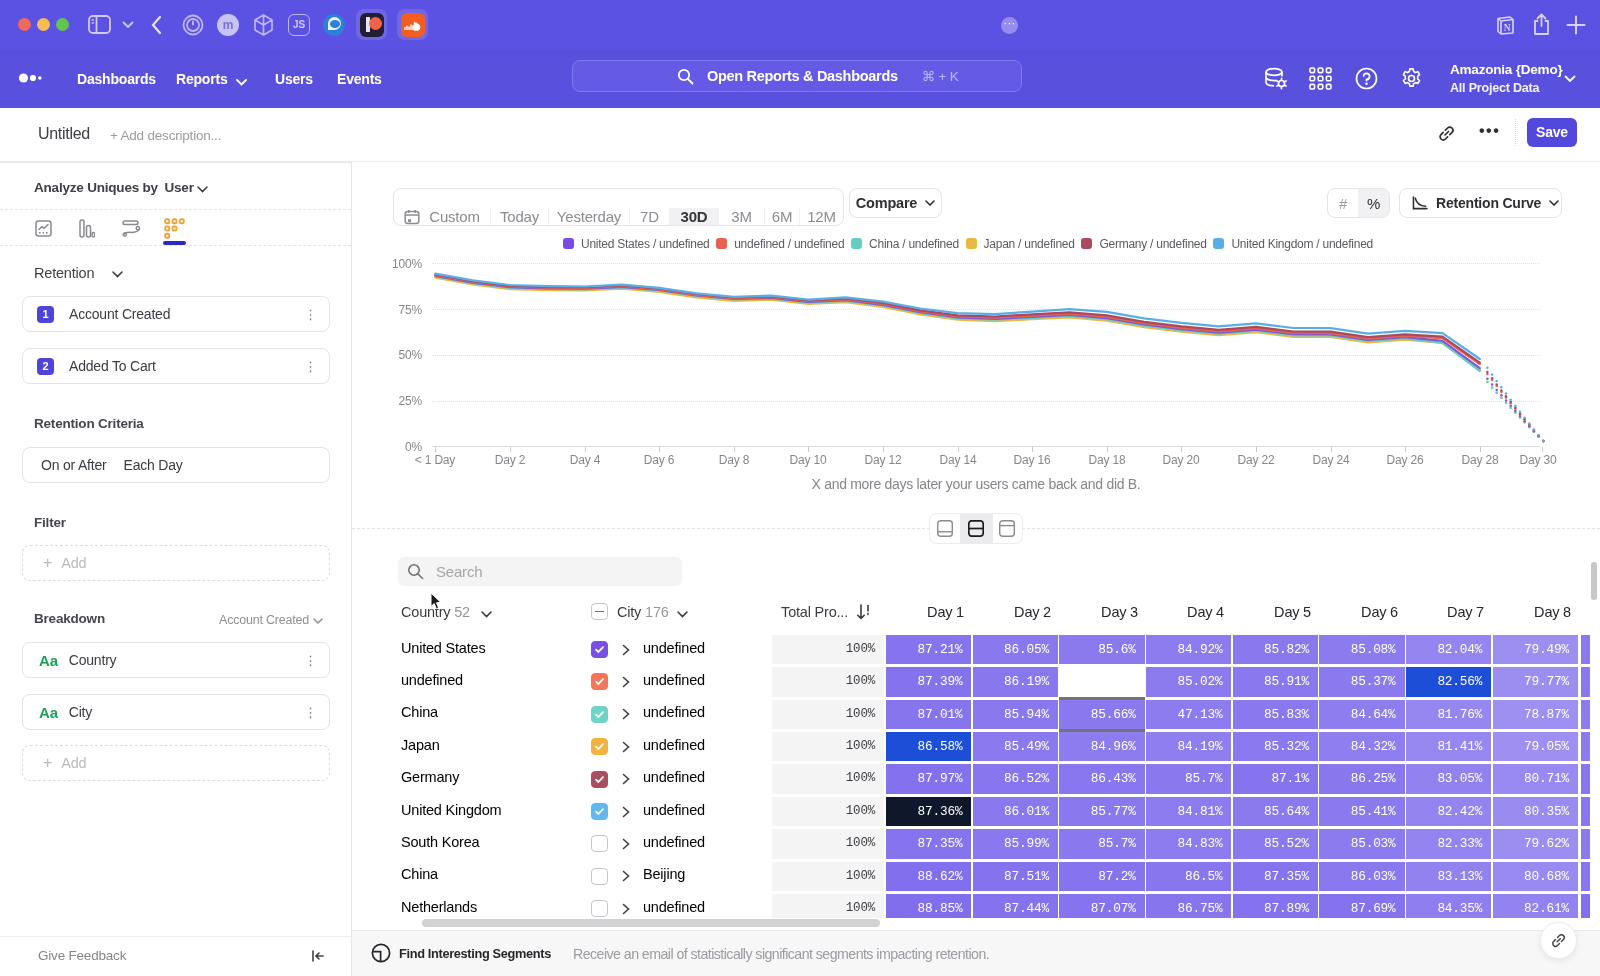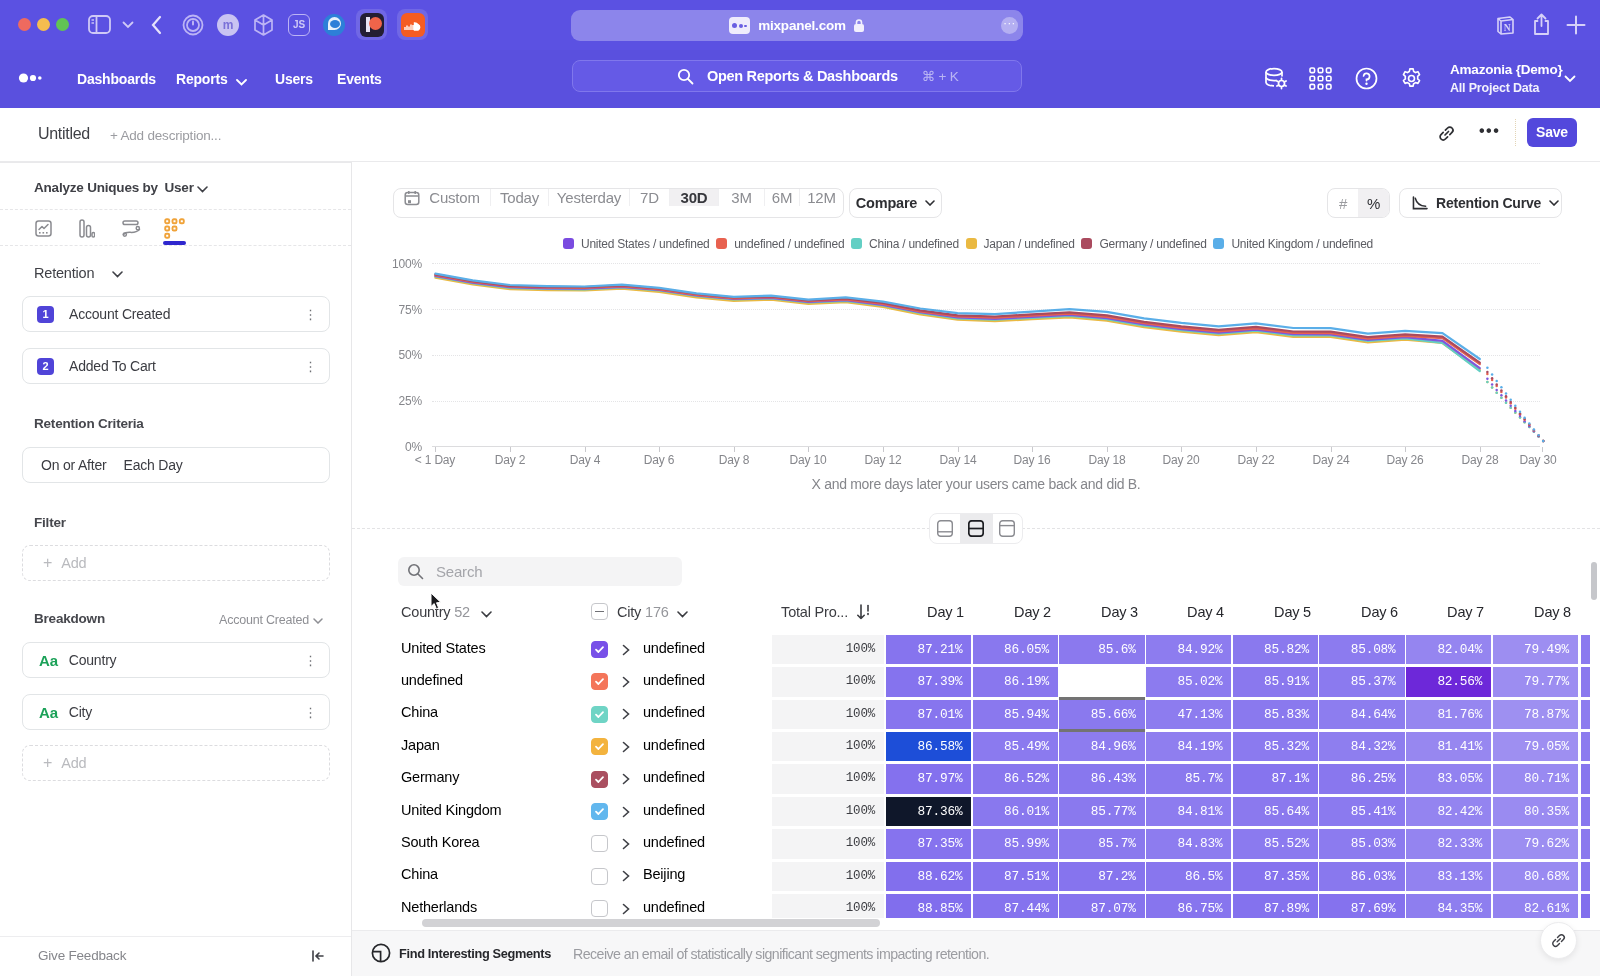--- a/index.html
+++ b/index.html
@@ -31,22 +31,22 @@
 .badge{width:17px;height:17px;border-radius:4px;background:#5044d8;color:#fff;
   font-size:11px;font-weight:700;text-align:center;line-height:17px;margin-left:14px}
 .ctext{font-size:14px;color:#3b3c42;margin-left:15px;letter-spacing:-0.2px}
 .dots3{margin-left:auto;margin-right:21px;color:#6f7075;font-size:13px;letter-spacing:0;line-height:5px;width:4px}
 .addbox{position:absolute;left:22px;width:308px;height:36px;border:1px dashed #dcdcdf;
   border-radius:8px;color:#b9babe;font-size:14.5px;display:flex;align-items:center}
 .aa{font-size:15px;font-weight:700;color:#1ba158;margin-left:16px}
 
 .tbtn{position:absolute;top:188px;height:30px;border:1px solid #e5e5e7;border-radius:8px;
   background:#fff;display:flex;align-items:center;font-size:14.5px;color:#3b3c41}
-#dategroup{position:absolute;left:393px;top:188px;height:30px;border:1px solid #e5e5e7;
-  border-radius:8px;background:#fff;display:flex;align-items:flex-start;overflow:hidden}
+#dategroup{position:absolute;left:393px;top:188px;height:38px;border:1px solid #e5e5e7;
+  border-radius:8px;background:#fff;display:flex;align-items:flex-end;overflow:hidden}
 .ditem{display:flex;align-items:center;justify-content:center;font-size:15px;color:#8b8c91;
   border-right:1px solid #efeff1}
 .ditem:last-child{border-right:none}
 .dsel{background:#f1f0f2;color:#36373c;font-weight:600}
 
 #legend{position:absolute;left:563px;top:237px;width:810px;display:flex;justify-content:space-between;font-size:12px;color:#5b5c62;letter-spacing:-0.25px}
 .litem{white-space:nowrap}
 .lsw{display:inline-block;width:11px;height:11px;border-radius:3px;margin-right:7px;vertical-align:-1px}
 .ylab{position:absolute;width:40px;text-align:right;font-size:12px;color:#85868b}
 .xlab{position:absolute;top:453px;width:80px;text-align:center;font-size:12px;color:#85868b}
@@ -108,28 +108,20 @@
   <div class="abs" style="left:360px;top:13px;width:24px;height:24px;border-radius:6px;background:#241e33"></div>
   <div class="abs" style="left:366px;top:17px;width:4px;height:15px;background:#e8e3f3"></div>
   <div class="abs" style="left:369px;top:17px;width:13px;height:13px;border-radius:50%;background:#f0644a"></div>
 
   <div class="abs" style="left:397px;top:9px;width:31px;height:31px;border-radius:8px;background:rgba(255,255,255,0.13)"></div>
   <div class="abs" style="left:401px;top:13px;width:24px;height:24px;border-radius:6px;background:#f55c22"></div>
   <svg class="abs" style="left:404px;top:22px" width="18" height="9" viewBox="0 0 18 9">
       <path d="M1 8 L1 5 M3 8 L3 3.5 M5 8 L5 4.5 M7 8 L7 2.5 M9 8 L9 3 M10.5 8 L14 8 A3 3 0 0 0 14 2.6 A4.2 4.2 0 0 0 10.5 1 Z" stroke="#fff" stroke-width="1.4" fill="#fff"></path>
     </svg>
 
-  <div id="apill"><span style="display:inline-block;width:21px;height:17px;background:#efecfc;border-radius:4px;margin-right:8px;position:relative">
-        <span style="position:absolute;left:3px;top:6px;width:5px;height:5px;border-radius:50%;background:#6a5fe2"></span>
-        <span style="position:absolute;left:9.5px;top:7px;width:4px;height:4px;border-radius:50%;background:#6a5fe2"></span>
-        <span style="position:absolute;left:15px;top:7.5px;width:2.5px;height:2.5px;border-radius:50%;background:#6a5fe2"></span>
-      </span>mixpanel.com<svg style="margin-left:7px;flex:none" width="12" height="15" viewBox="0 0 12 15">
-        <rect x="1" y="6" width="10" height="8" rx="2" fill="#f2f0fd"></rect>
-        <path d="M3.5 6 V4.5 A2.5 2.5 0 0 1 8.5 4.5 V6" fill="none" stroke="#f2f0fd" stroke-width="1.6"></path>
-      </svg></div>
   <div class="abs" style="left:1001px;top:17px;width:17px;height:17px;border-radius:50%;background:rgba(255,255,255,0.35);color:#fff;text-align:center;line-height:13px;font-size:11px;letter-spacing:0.5px">···</div>
 
   <svg class="cicon" style="left:1494px;top:14px" width="22" height="22" viewBox="0 0 22 22">
       <path d="M4 4.5 L16 3 L19 5.5 L19 19 L7 20 L4 17.5 Z" fill="none" stroke="#d6d1f8" stroke-width="1.6" stroke-linejoin="round"></path>
       <path d="M4 4.5 L7 7 L7 20 M7 7 L19 5.5" fill="none" stroke="#d6d1f8" stroke-width="1.6"></path>
       <text x="13" y="16.5" font-size="9.5" font-weight="bold" fill="#d6d1f8" text-anchor="middle" font-family="Liberation Serif">N</text>
     </svg>
   <svg class="cicon" style="left:1532px;top:12px" width="19" height="25" viewBox="0 0 19 25">
       <path d="M5.5 9 H3 V22 H16 V9 H13.5" fill="none" stroke="#d6d1f8" stroke-width="1.8" stroke-linecap="round" stroke-linejoin="round"></path>
       <path d="M9.5 14 V2.5 M9.5 2.5 L5.5 6.5 M9.5 2.5 L13.5 6.5" fill="none" stroke="#d6d1f8" stroke-width="1.8" stroke-linecap="round" stroke-linejoin="round"></path>
@@ -562,21 +554,21 @@
     <path d="M1.5 1.5 L6.5 6 L1.5 10.5" stroke="#3f4046" stroke-width="1.6" fill="none" stroke-linecap="round"></path>
   </svg>
 <div class="ccity" style="top:672px">undefined</div>
 <div class="ctot" style="top:667.1px;height:29.6px;line-height:29.6px">100%</div>
 <div class="pcell" style="left:886.0px;top:667.1px;width:85.4px;height:29.6px;line-height:29.6px;background:rgb(133,115,238)">87.39%</div>
 <div class="pcell" style="left:972.6px;top:667.1px;width:85.4px;height:29.6px;line-height:29.6px;background:rgb(137,119,238)">86.19%</div>
 <div class="pcell" style="left:1059.3px;top:697px;width:85.4px;height:43px;line-height:29.6px;background:#737373">85.76%</div>
 <div class="pcell" style="left:1146.0px;top:667.1px;width:85.4px;height:29.6px;line-height:29.6px;background:rgb(140,123,239)">85.02%</div>
 <div class="pcell" style="left:1232.6px;top:667.1px;width:85.4px;height:29.6px;line-height:29.6px;background:rgb(138,120,238)">85.91%</div>
 <div class="pcell" style="left:1319.2px;top:667.1px;width:85.4px;height:29.6px;line-height:29.6px;background:rgb(139,122,239)">85.37%</div>
-<div class="pcell" style="left:1405.9px;top:667.1px;width:85.4px;height:29.6px;line-height:29.6px;background:#6d28d9">82.56%</div>
+<div class="pcell" style="left:1405.9px;top:667.1px;width:85.4px;height:29.6px;line-height:29.6px;background:#1d4ed8">82.56%</div>
 <div class="pcell" style="left:1492.6px;top:667.1px;width:85.4px;height:29.6px;line-height:29.6px;background:rgb(156,141,241)">79.77%</div>
 <div class="pcell" style="left:1581px;top:667.1px;width:9px;height:29.6px;background:rgb(138,121,238)"></div>
 <div class="cname" style="top:704px">China</div>
 <div class="cb" style="top:706px;background:#6fd4c5;border-color:#6fd4c5">
     <svg width="11" height="11" viewBox="0 0 11 11">
       <path d="M2 5.6 L4.4 8 L9 3.2" stroke="#fff" stroke-width="1.8" fill="none" stroke-linecap="round" stroke-linejoin="round"></path>
     </svg>
   </div>
 <svg class="rchev" style="top:708px" width="8" height="12" viewBox="0 0 8 12">
     <path d="M1.5 1.5 L6.5 6 L1.5 10.5" stroke="#3f4046" stroke-width="1.6" fill="none" stroke-linecap="round"></path>

